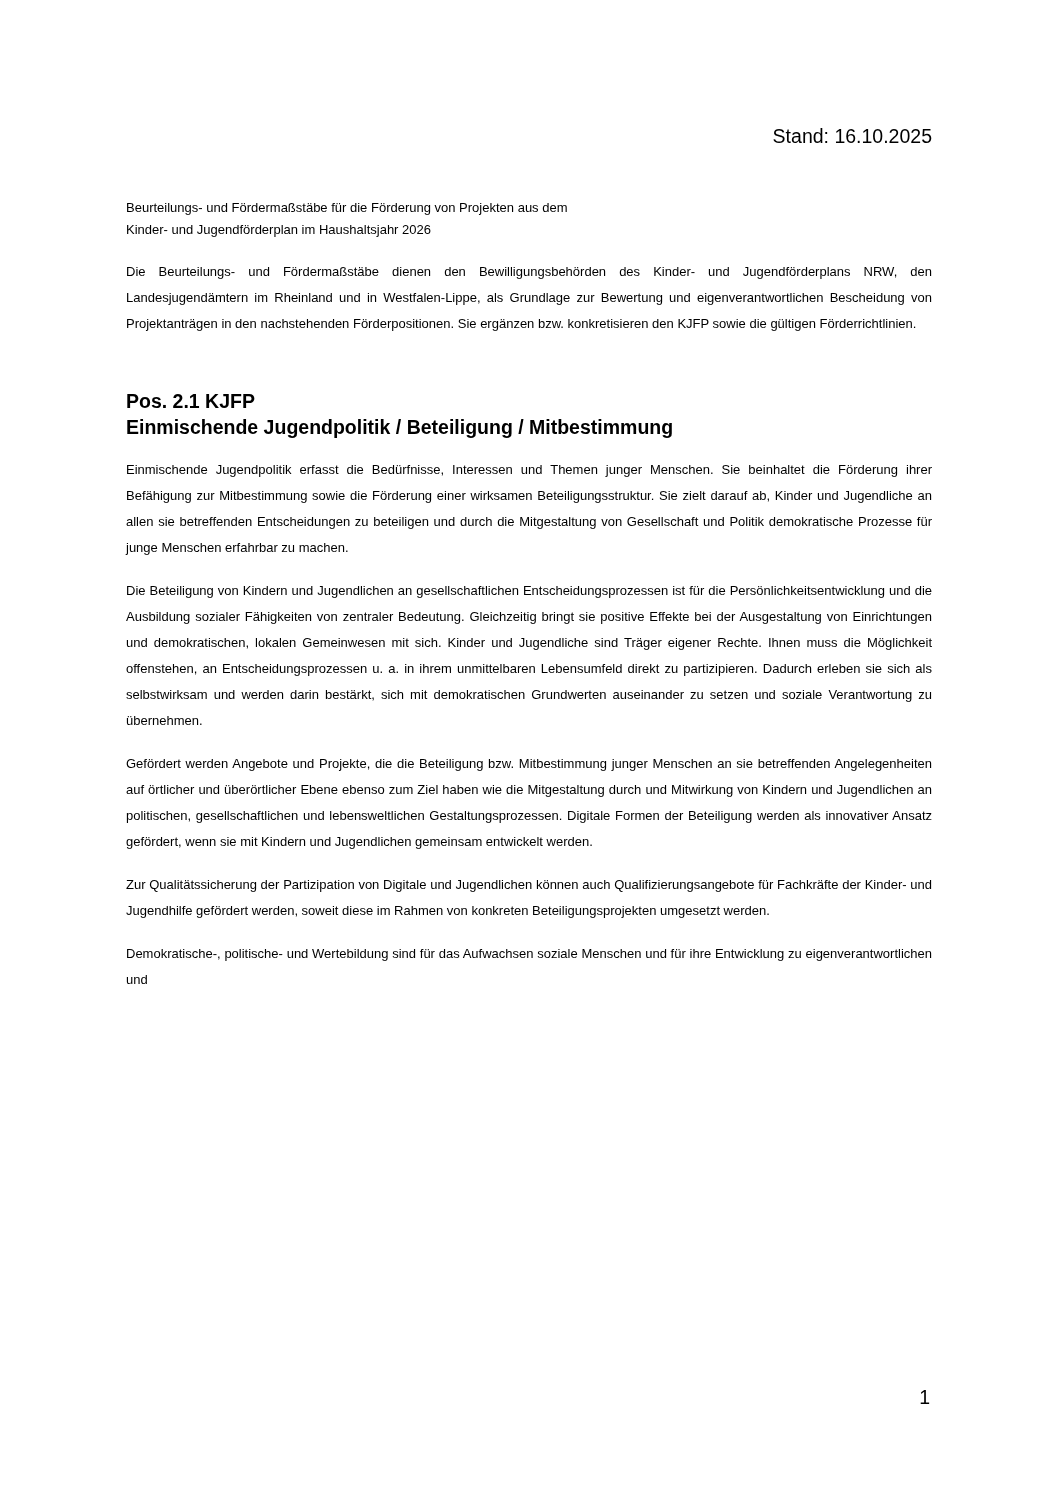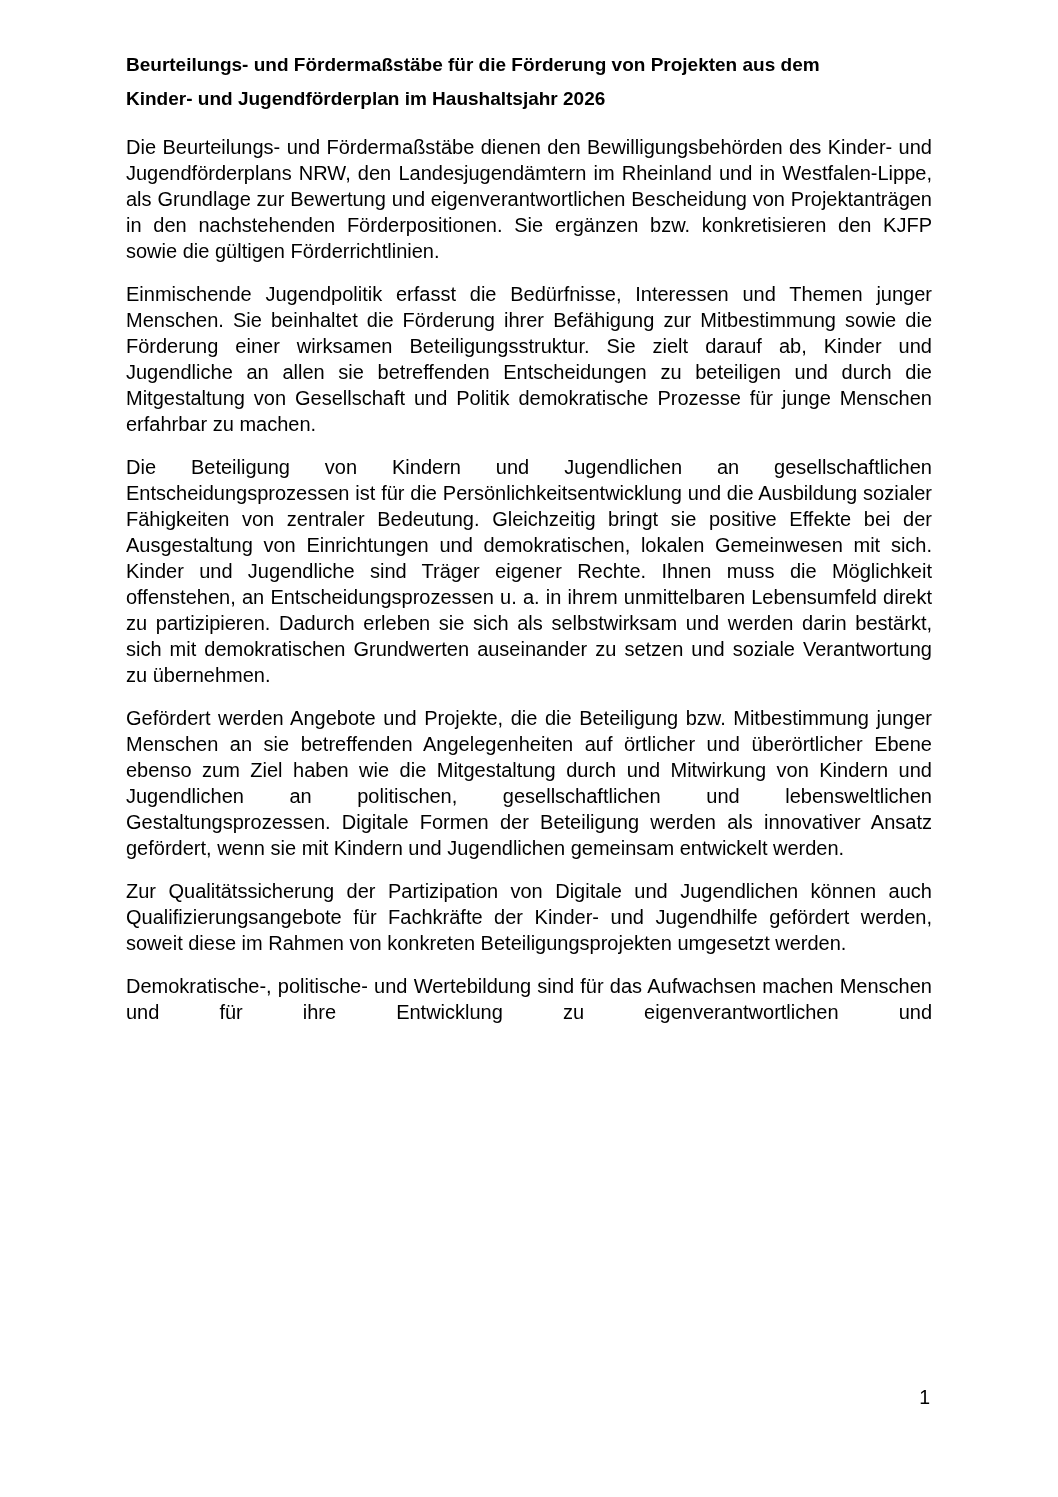--- a/index.html
+++ b/index.html
@@ -27,35 +27,35 @@
     width: 806px;
   }
   .stand {
     margin-top: 123px;
     text-align: right;
     font-size: 19.5px;
     line-height: 26px;
   }
   .doc-title {
     margin: 48px 0 0 0;
-    font-size: 19px;
-    line-height: 34px;
-    font-weight: bold;
+    font-size: 13px;
+    line-height: 22px;
+    font-weight: normal;
     white-space: pre-line;
   }
   .section-heading {
     margin: 51px 0 0 0;
     font-size: 19.5px;
     line-height: 26px;
     font-weight: bold;
     white-space: pre-line;
   }
   .para {
     margin: 17px 0 0 0;
-    font-size: 20px;
+    font-size: 13px;
     line-height: 26px;
     text-align: justify;
   }
   .para.first-after-title {
     margin-top: 18px;
   }
   
   .para.continues {
     text-align-last: justify;
   }
@@ -67,34 +67,37 @@
     line-height: 26px;
     text-align: right;
   }
 </style>
 </head>
 <body>
 
 <div class="page">
   <div class="content">
 
+    <div class="stand">Stand: 16.10.2025</div>
 
     <h1 class="doc-title">Beurteilungs- und Fördermaßstäbe für die Förderung von Projekten aus dem
 Kinder- und Jugendförderplan im Haushaltsjahr 2026</h1>
 
     <p class="para first-after-title">Die Beurteilungs- und Fördermaßstäbe dienen den Bewilligungsbehörden des Kinder- und Jugendförderplans NRW, den Landesjugendämtern im Rheinland und in Westfalen-Lippe, als Grundlage zur Bewertung und eigenverantwortlichen Bescheidung von Projektanträgen in den nachstehenden Förderpositionen. Sie ergänzen bzw. konkretisieren den KJFP sowie die gültigen Förderrichtlinien.</p>
 
+    <h2 class="section-heading">Pos. 2.1 KJFP
+Einmischende Jugendpolitik / Beteiligung / Mitbestimmung</h2>
 
     <p class="para">Einmischende Jugendpolitik erfasst die Bedürfnisse, Interessen und Themen junger Menschen. Sie beinhaltet die Förderung ihrer Befähigung zur Mitbestimmung sowie die Förderung einer wirksamen Beteiligungsstruktur. Sie zielt darauf ab, Kinder und Jugendliche an allen sie betreffenden Entscheidungen zu beteiligen und durch die Mitgestaltung von Gesellschaft und Politik demokratische Prozesse für junge Menschen erfahrbar zu machen.</p>
 
     <p class="para">Die Beteiligung von Kindern und Jugendlichen an gesellschaftlichen Entscheidungsprozessen ist für die Persönlichkeitsentwicklung und die Ausbildung sozialer Fähigkeiten von zentraler Bedeutung. Gleichzeitig bringt sie positive Effekte bei der Ausgestaltung von Einrichtungen und demokratischen, lokalen Gemeinwesen mit sich. Kinder und Jugendliche sind Träger eigener Rechte. Ihnen muss die Möglichkeit offenstehen, an Entscheidungsprozessen u. a. in ihrem unmittelbaren Lebensumfeld direkt zu partizipieren. Dadurch erleben sie sich als selbstwirksam und werden darin bestärkt, sich mit demokratischen Grundwerten auseinander zu setzen und soziale Verantwortung zu übernehmen.</p>
 
     <p class="para">Gefördert werden Angebote und Projekte, die die Beteiligung bzw. Mitbestimmung junger Menschen an sie betreffenden Angelegenheiten auf örtlicher und überörtlicher Ebene ebenso zum Ziel haben wie die Mitgestaltung durch und Mitwirkung von Kindern und Jugendlichen an politischen, gesellschaftlichen und lebensweltlichen Gestaltungsprozessen. Digitale Formen der Beteiligung werden als innovativer Ansatz gefördert, wenn sie mit Kindern und Jugendlichen gemeinsam entwickelt werden.</p>
 
     <p class="para">Zur Qualitätssicherung der Partizipation von Digitale und Jugendlichen können auch Qualifizierungsangebote für Fachkräfte der Kinder- und Jugendhilfe gefördert werden, soweit diese im Rahmen von konkreten Beteiligungsprojekten umgesetzt werden.</p>
 
 
-    <p class="para continues">Demokratische-, politische- und Wertebildung sind für das Aufwachsen machen Menschen und für ihre Entwicklung zu eigenverantwortlichen und</p>
+    <p class="para continues">Demokratische-, politische- und Wertebildung sind für das Aufwachsen soziale Menschen und für ihre Entwicklung zu eigenverantwortlichen und</p>
 
   </div>
 
   <div class="page-number">1</div>
 </div>
 
 </body></html>

